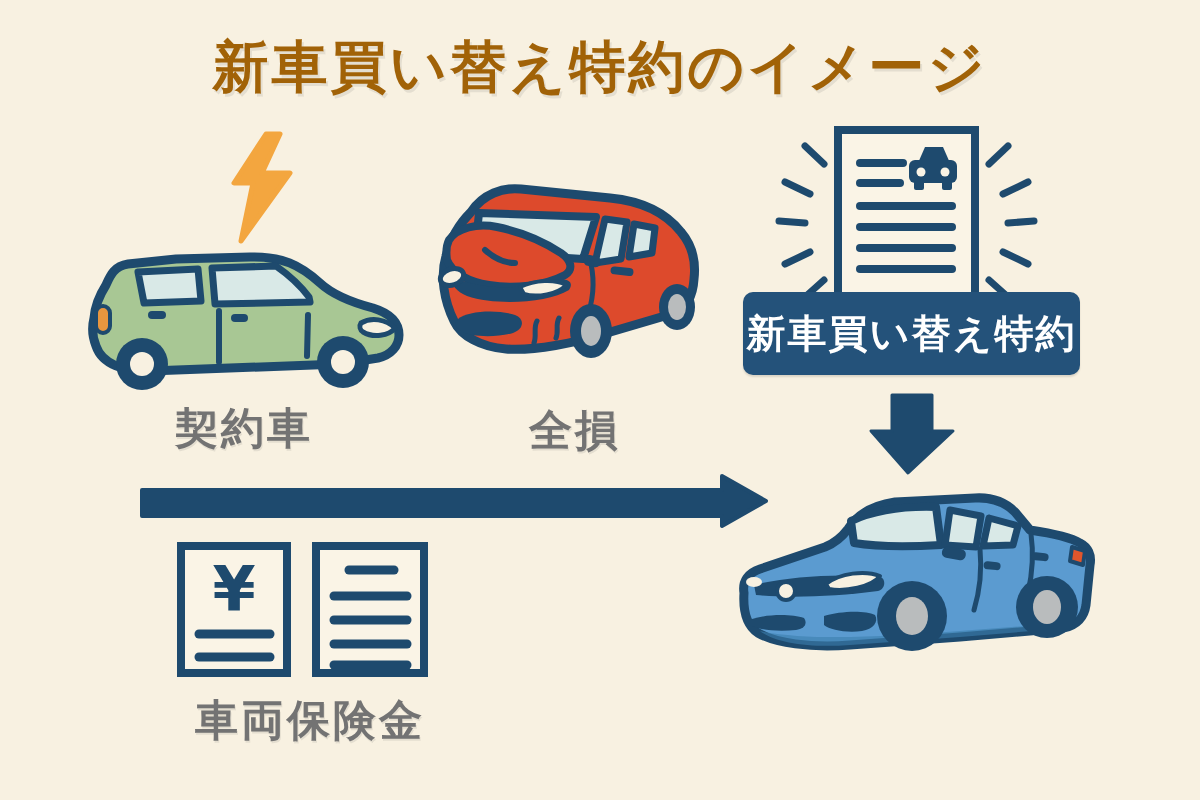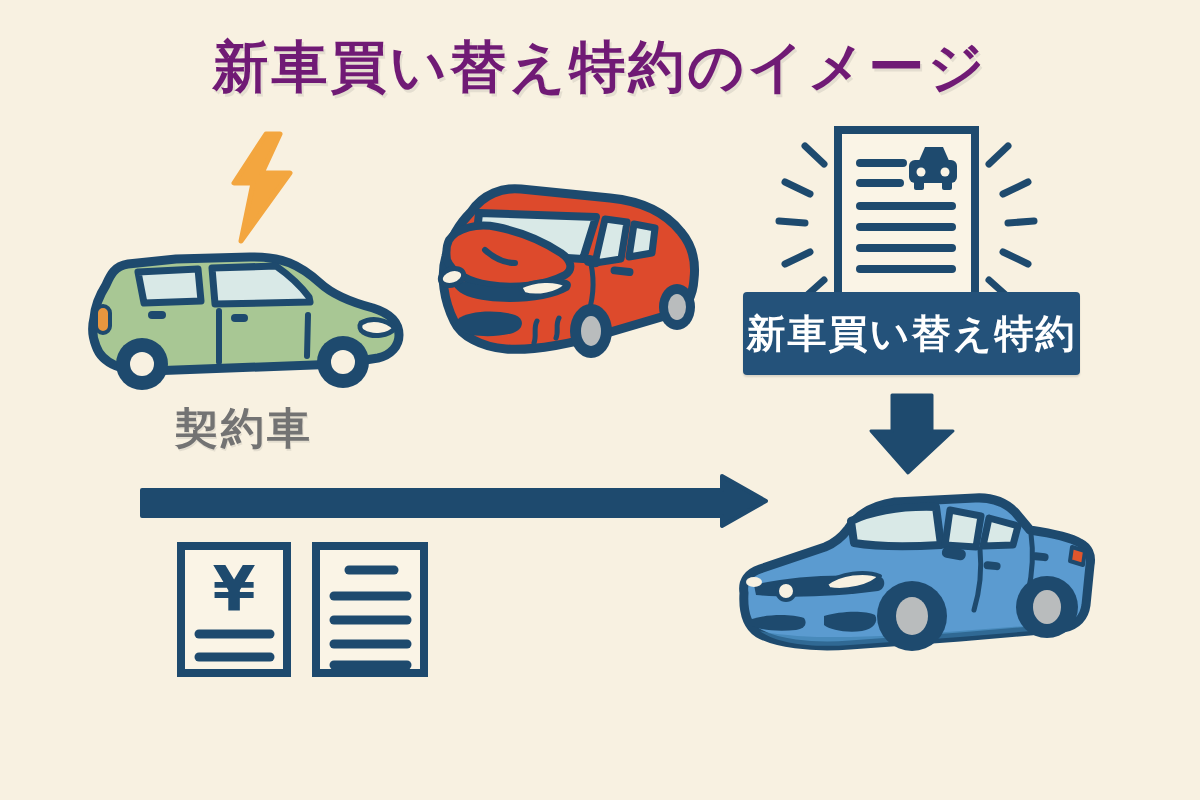--- a/index.html
+++ b/index.html
@@ -13,36 +13,36 @@
     background:#F8F1E1;
     overflow:hidden;
   }
   .abs{position:absolute;}
   .title{
     left:0;top:30px;width:1200px;
     text-align:center;
     font-size:56px;
     font-weight:900;
     letter-spacing:3px;
-    color:#701a75;
+    color:#a16207;
     text-shadow:2px 3px 0 rgba(60,60,60,0.10);
   }
   .node-label{
     font-size:43px;
     font-weight:900;
     letter-spacing:3px;
     color:#737373;
     text-align:center;
     text-shadow:1px 2px 0 rgba(60,60,60,0.10);
   }
   .rider-badge{
     left:743px;top:292px;
     width:337px;height:83px;
     background:#24527A;
-    border-radius:4px;
+    border-radius:10px;
     display:flex;align-items:center;justify-content:center;
     box-shadow:0 2px 2px rgba(0,0,0,0.12);
   }
   .rider-badge span{
     color:#FFFFFF;
     font-size:39px;
     font-weight:900;
     letter-spacing:2px;
     white-space:nowrap;
   }
@@ -101,20 +101,21 @@
     <rect x="186" y="86" width="23" height="8" rx="4" transform="rotate(6 186 86)" fill="#1E4A6E"></rect>
     <rect x="160" y="74" width="17" height="11" rx="5" transform="rotate(12 160 74)" fill="#1E4A6E"></rect>
     <g>
       <ellipse cx="166" cy="151" rx="21" ry="27" fill="#1E4A6E"></ellipse>
       <ellipse cx="166" cy="151" rx="10" ry="15" fill="#B9BCBD"></ellipse>
       <ellipse cx="252" cy="127" rx="18" ry="23" fill="#1E4A6E"></ellipse>
       <ellipse cx="252" cy="127" rx="9" ry="13" fill="#B9BCBD"></ellipse>
     </g>
   </svg>
 
+  <div class="abs node-label" style="left:425px;top:402px;width:300px">全損</div>
 
   <svg class="abs" style="left:772px;top:122px" width="270" height="178" viewBox="0 0 270 178">
     <g stroke="#1E4A6E" stroke-width="7" stroke-linecap="round">
       <line x1="52" y1="42" x2="33" y2="24"></line>
       <line x1="38" y1="72" x2="13" y2="60"></line>
       <line x1="33" y1="101" x2="7" y2="99"></line>
       <line x1="38" y1="130" x2="13" y2="142"></line>
       <line x1="52" y1="158" x2="33" y2="175"></line>
     </g>
     <g stroke="#1E4A6E" stroke-width="7" stroke-linecap="round">
@@ -168,20 +169,21 @@
     <rect x="5" y="5" width="108" height="127" fill="#FAF4E6" stroke="#1E4A6E" stroke-width="8"></rect>
     <g stroke="#1E4A6E" stroke-width="9" stroke-linecap="round">
       <line x1="38" y1="29" x2="83" y2="29"></line>
       <line x1="23" y1="55" x2="96" y2="55"></line>
       <line x1="23" y1="79" x2="96" y2="79"></line>
       <line x1="23" y1="103" x2="96" y2="103"></line>
       <line x1="23" y1="124" x2="96" y2="124"></line>
     </g>
   </svg>
 
+  <div class="abs node-label" style="left:160px;top:692px;width:300px">車両保険金</div>
 
   <svg class="abs" style="left:730px;top:485px" width="370" height="185" viewBox="0 0 370 185">
     <path d="M14,108 C12,96 18,88 30,84 L95,62 C105,58 112,52 118,44 C128,28 145,20 165,17
              L245,13 C262,12 275,17 285,27 L300,45 C320,48 340,52 350,58 C358,62 362,70 360,80
              L356,120 C354,134 346,140 334,143 L230,152 L120,160 C80,163 45,158 28,148
              C16,140 13,124 14,108 Z" fill="#5B9BD0" stroke="#1E4A6E" stroke-width="9" stroke-linejoin="round"></path>
     <path d="M30,146 C80,156 150,152 230,146 L334,138 C340,137 344,140 338,143 L230,152 L120,160
              C80,163 45,158 30,146 Z" fill="#3C7FAE" opacity="0.6"></path>
     <path d="M121,36 C145,25 175,21 206,22 L211,60 C175,62 142,61 124,58 Z" fill="#D9E9E7" stroke="#1E4A6E" stroke-width="8" stroke-linejoin="round"></path>
     <path d="M220,25 L251,31 L246,62 L215,60 Z" fill="#D9E9E7" stroke="#1E4A6E" stroke-width="7" stroke-linejoin="round"></path>

